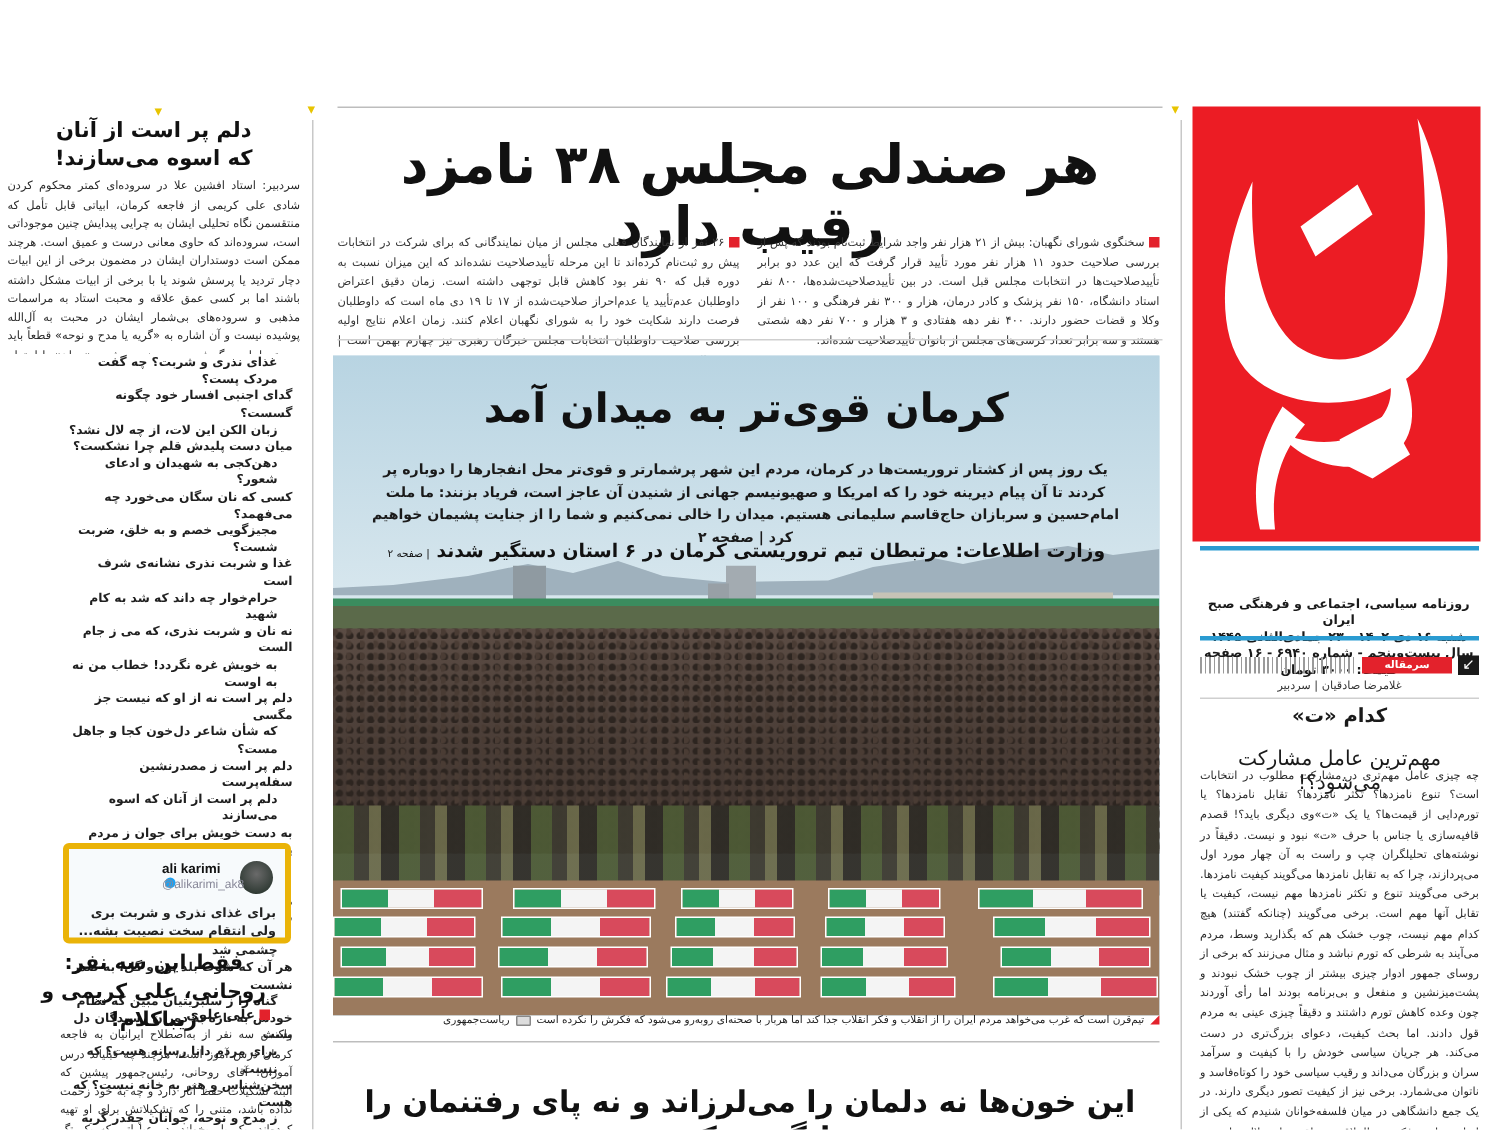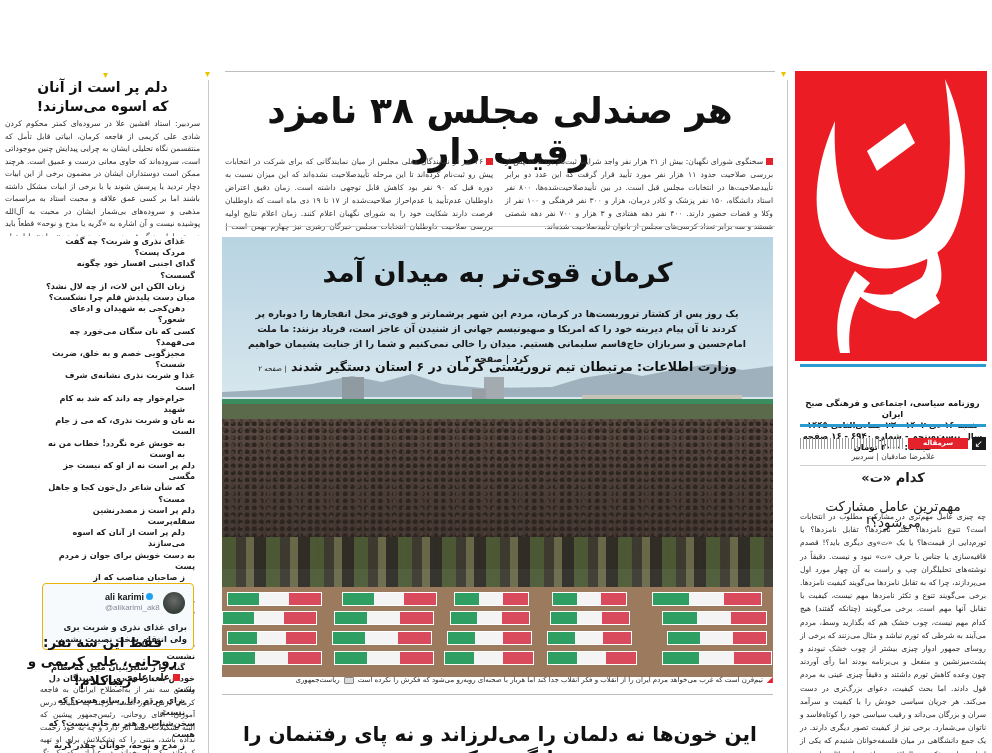--- a/index.html
+++ b/index.html
@@ -66,21 +66,21 @@
   .bottom-headline { left: 225px; top: 722px; width: 550px; text-align: center; font-size: 20px; font-weight: bold; color: #111; }
 
   
   .left-col { left: 5px; width: 195px; }
   .l-title { text-align: center; font-size: 14px; font-weight: bold; line-height: 19px; color: #111; }
   .l-body { font-size: 7.6px; line-height: 12.5px; text-align: justify; color: #2a2a2a; }
   .poem { font-size: 8.2px; line-height: 11.2px; color: #1f1f1f; font-weight: bold; }
   .poem div:nth-child(odd) { padding-right: 10px; }
   .poem div:nth-child(even) { padding-right: 0; }
 
-  .tweet { left: 42px; top: 583px; width: 152px; height: 67px; border: 1px solid #eab308; border-radius: 4px; background: #f7fafc; }
+  .tweet { left: 42px; top: 562px; width: 152px; height: 67px; border: 4px solid #eab308; border-radius: 4px; background: #f7fafc; }
   .tw-avatar { position: absolute; right: 8px; top: 8px; width: 22px; height: 22px; border-radius: 50%; background: radial-gradient(circle at 50% 40%, #6a6a6a, #1c2a22); }
   .tw-name { position: absolute; left: 0; right: 34px; top: 8px; direction: ltr; font-family: "Liberation Sans", sans-serif; font-size: 9px; font-weight: bold; color: #111; text-align: left; padding-left: 62px; }
   .tw-handle { position: absolute; left: 0; right: 34px; top: 19px; direction: ltr; font-family: "Liberation Sans", sans-serif; font-size: 8px; color: #889; text-align: left; padding-left: 62px; }
   .tw-verify { display: inline-block; width: 7px; height: 7px; border-radius: 50%; background: #1da1f2; margin-left: 2px; }
   .tw-text { position: absolute; right: 6px; left: 6px; top: 37px; font-size: 8.5px; font-weight: bold; line-height: 12px; text-align: right; color: #222; }
 </style>
 </head>
 <body>
 
 <div class="abs dot" style="left:103px;top:70px;">▾</div>

